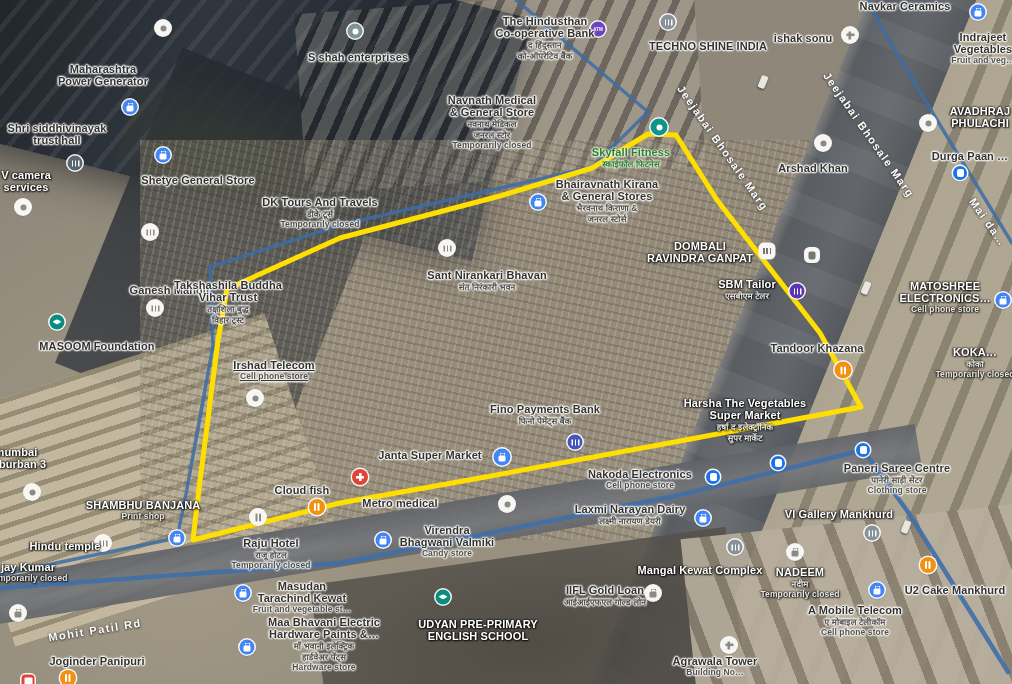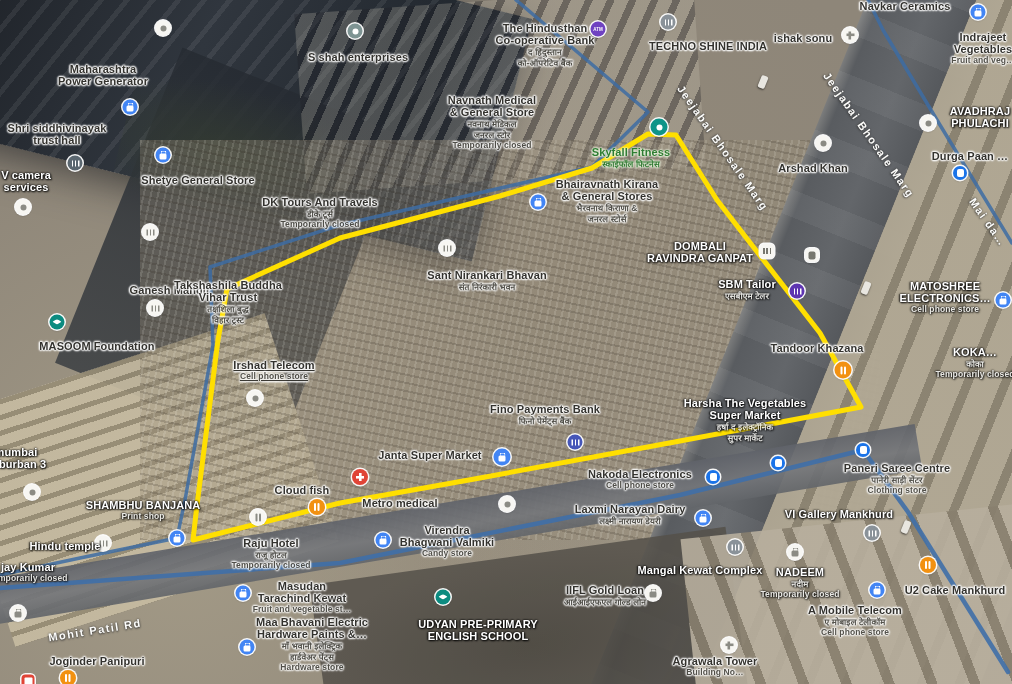--- a/index.html
+++ b/index.html
@@ -126,21 +126,21 @@
       </div>
       <span class="ic" style="width: 15px; height: 15px; left: 163px; top: 28px; background: rgb(247, 246, 242);">
         <i class="g g-dot" style="color: rgb(139, 139, 132);"></i>
       </span>
       <span class="ic" style="width: 15px; height: 15px; left: 355px; top: 31px; background: rgb(126, 148, 147);">
         <i class="g g-dot"></i>
       </span>
       <div class="lbl dark" style="left: 358px; top: 57px;">
         <span class="ln">S shah enterprises</span>
       </div>
-      <div class="lbl dark" style="left: 545px; top: 45px;">
+      <div class="lbl dark" style="left: 545px; top: 38px;">
         <span class="ln">The Hindusthan</span>
         <span class="ln">Co-operative Bank</span>
         <span class="ln sub">द हिंदुस्तान</span>
         <span class="ln sub">को-ऑपरेटिव बैंक</span>
       </div>
       <span class="ic" style="width: 15px; height: 15px; left: 598px; top: 29px; background: rgb(111, 66, 193);">
         <i class="g g-txt">ATM</i>
       </span>
       <span class="ic" style="width: 15px; height: 15px; left: 668px; top: 22px; background: rgb(138, 146, 153);">
         <i class="g g-bars"></i>
@@ -396,21 +396,21 @@
         <i class="g g-bag"></i>
       </span>
       <div class="lbl dark" style="left: 302px; top: 597px;">
         <span class="ln">Masudan</span>
         <span class="ln">Tarachind Kewat</span>
         <span class="ln sub">Fruit and vegetable st…</span>
       </div>
       <span class="ic" style="width: 15px; height: 15px; left: 247px; top: 647px; background: rgb(66, 133, 244);">
         <i class="g g-bag"></i>
       </span>
-      <div class="lbl dark" style="left: 312px; top: 644px;">
+      <div class="lbl dark" style="left: 324px; top: 644px;">
         <span class="ln">Maa Bhavani Electric</span>
         <span class="ln">Hardware Paints &amp;…</span>
         <span class="ln sub">माँ भवानी इलेक्ट्रिक</span>
         <span class="ln sub">हार्डवेअर पेंट्स</span>
         <span class="ln sub">Hardware store</span>
       </div>
       <span class="ic" style="width: 16px; height: 16px; left: 68px; top: 678px; background: rgb(242, 145, 17);">
         <i class="g g-fork"></i>
       </span>
       <div class="lbl dark" style="left: 97px; top: 661px;">

